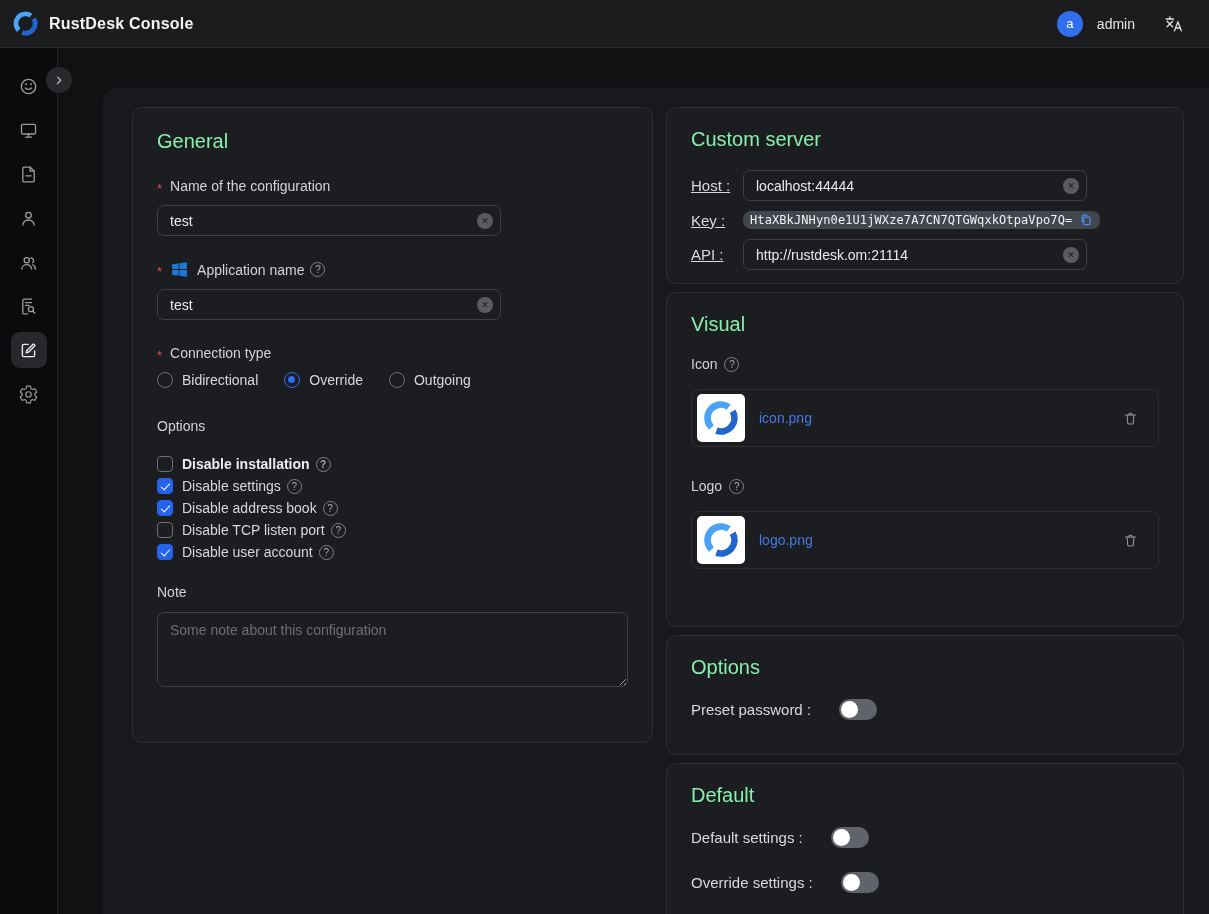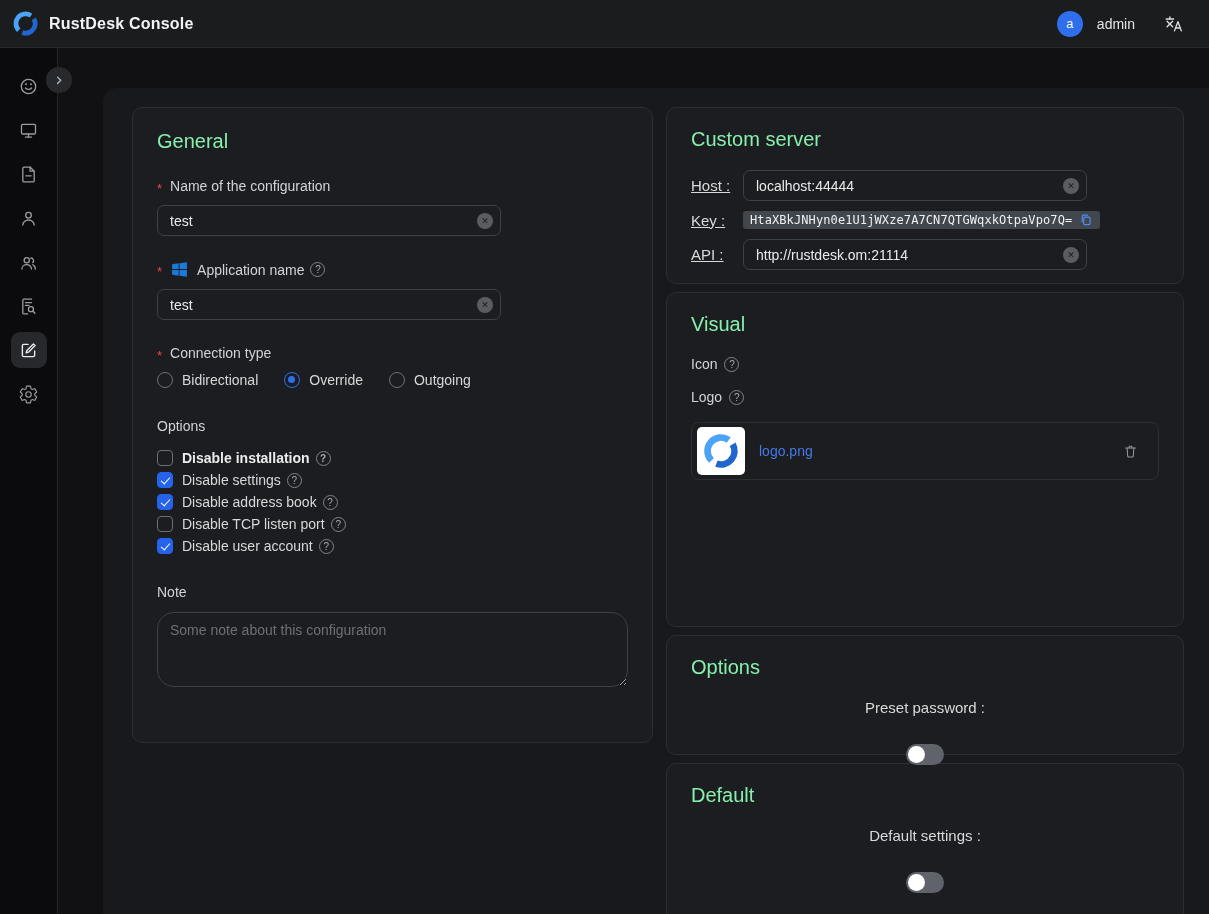--- a/index.html
+++ b/index.html
@@ -54,62 +54,62 @@
 
   .radio-row { display:flex; align-items:center; gap:26px; margin-bottom:30px; margin-top:2px; }
   .radio-opt { display:flex; align-items:center; gap:9px; cursor:pointer; }
   .radio { width:16px; height:16px; border:1.5px solid #6e6f73; border-radius:50%; position:relative; flex:0 0 auto; }
   .radio.on { border-color:#2f6fed; }
   .radio.on::after { content:""; position:absolute; left:3px; top:3px; width:7px; height:7px;
     border-radius:50%; background:#2f6fed; }
   .radio-label { font-size:14px; color:#d7d8da; }
 
   .options-label { font-size:14px; color:#d2d3d6; margin-bottom:16px; }
-  .opt-row { display:flex; align-items:flex-start; gap:9px; height:22px; cursor:pointer; }
+  .opt-row { display:flex; align-items:flex-end; gap:9px; height:22px; cursor:pointer; }
   .checkbox { width:16px; height:16px; border:1.5px solid #6e6f73; border-radius:4px; position:relative; flex:0 0 auto; }
   .checkbox.on { background:#2563eb; border-color:#2563eb; }
   .checkbox.on::after { content:""; position:absolute; left:4.5px; top:1.5px; width:4px; height:8px;
     border:solid #fff; border-width:0 1.8px 1.8px 0; transform:rotate(42deg); }
   .opt-label { font-size:14px; color:#d7d8da; display:flex; align-items:center; gap:6px; }
   .opt-row.emph .opt-label { font-weight:700; color:#ebecee; }
 
   .note-label { font-size:14px; color:#d2d3d6; margin:24px 0 12px; }
-  .note-area { width:100%; height:75px; background:transparent; border:1px solid #3e4044; border-radius:17px;
+  .note-area { width:100%; height:75px; background:transparent; border:1px solid #3e4044; border-radius:7px;
     color:#e9eaec; font-size:14px; padding:9px 12px; outline:none; resize:both; font-family:inherit; }
   .note-area::placeholder { color:#6e6f74; }
   .text-input::placeholder { color:#6e6f74; }
 
   
   .right-col { width:518px; display:flex; flex-direction:column; gap:8px; flex:0 0 auto; }
   .server-card { height:177px; padding:20px 24px; }
   .server-card h2 { margin-bottom:19px; }
   .srv-grid { display:grid; grid-template-columns:52px 1fr; row-gap:10px; align-items:center; }
   .srv-label { font-size:15px; color:#d8d9db;text-decoration:underline; }
   .key-wrap { display:flex; align-items:center; }
-  .key-pill { background:#42464d; border-radius:3px; padding:2px 7px; display:inline-flex; align-items:flex-start; gap:7px;
+  .key-pill { background:#42464d; border-radius:8px; padding:2px 7px; display:inline-flex; align-items:flex-start; gap:7px;
     font-family:"DejaVu Sans Mono", monospace; font-size:12px; color:#f0f1f3; letter-spacing:.1px; }
   .copy-btn { width:14px; height:14px; background:none; border:none; padding:0; cursor:pointer; display:flex; }
   .copy-btn svg { width:14px; height:14px; }
 
   .visual-card { height:335px; padding:20px 24px; }
   .visual-card h2 { margin-bottom:20px; }
   .upload-label { font-size:14px; color:#d2d3d6; margin-bottom:17px; display:flex; align-items:flex-end; gap:7px; }
   .upload-card { height:58px; border:1px solid #2e2f33; border-radius:8px; display:flex; align-items:center;
     padding:5px; gap:14px; margin-bottom:31px; }
   .thumb { width:48px; height:48px; background:#fff; border-radius:5px; display:flex;
     align-items:center; justify-content:center; flex:0 0 auto; }
   .thumb svg { width:38px; height:38px; }
   .file-link { color:#4678e8; font-size:14px; text-decoration:none; cursor:pointer; }
   .trash-btn { margin-left:auto; margin-right:14px; background:none; border:none; padding:0; cursor:pointer;
     color:#939497; display:flex; }
   .trash-btn svg { width:17px; height:17px; }
 
   .security-card { height:120px; padding:20px 24px; }
   .security-card h2 { margin-bottom:20px; }
-  .toggle-row { display:flex; align-items:center; gap:28px;flex-direction:column; }
+  .toggle-row { display:flex; align-items:center; gap:28px; }
   .toggle-label { font-size:15px; color:#d8d9db; }
   .toggle { width:38px; height:21px; border-radius:11px; background:#61636a; position:relative; cursor:pointer;
     flex:0 0 auto; }
   .toggle::after { content:""; position:absolute; left:2px; top:2px; width:17px; height:17px; border-radius:50%;
     background:#fff; transition:left .1s; }
 
   .advanced-card { height:210px; padding:20px 24px; }
   .advanced-card h2 { margin-bottom:20px; }
   .advanced-card .toggle-row { margin-bottom:24px; }
 
@@ -334,20 +334,35 @@
           </div>
         </div>
 
         <div class="card visual-card">
           <h2>Visual</h2>
 
           <div class="upload-label">
             <span>Icon</span>
             <span class="help">?</span>
           </div>
+          <div class="upload-card">
+            <span class="thumb">
+              <svg viewBox="0 0 24 24">
+                  <use href="#rd-logo"></use>
+                </svg>
+            </span>
+            <a class="file-link">icon.png</a>
+            <button class="trash-btn">
+              <svg viewBox="0 0 24 24" fill="none" stroke="currentColor" stroke-width="1.5" stroke-linecap="round" stroke-linejoin="round">
+                <path d="M5 7 H19"></path>
+                  <path d="M10 7 V5.5 A1 1 0 0 1 11 4.5 H13 A1 1 0 0 1 14 5.5 V7"></path>
+                <path d="M7.3 7 L8 18.2 A1.6 1.6 0 0 0 9.6 19.7 H14.4 A1.6 1.6 0 0 0 16 18.2 L16.7 7"></path>
+              </svg>
+            </button>
+          </div>
 
           <div class="upload-label">
             <span>Logo</span>
             <span class="help">?</span>
           </div>
           <div class="upload-card">
             <span class="thumb">
               <svg viewBox="0 0 24 24">
                   <use href="#rd-logo"></use>
                 </svg>

